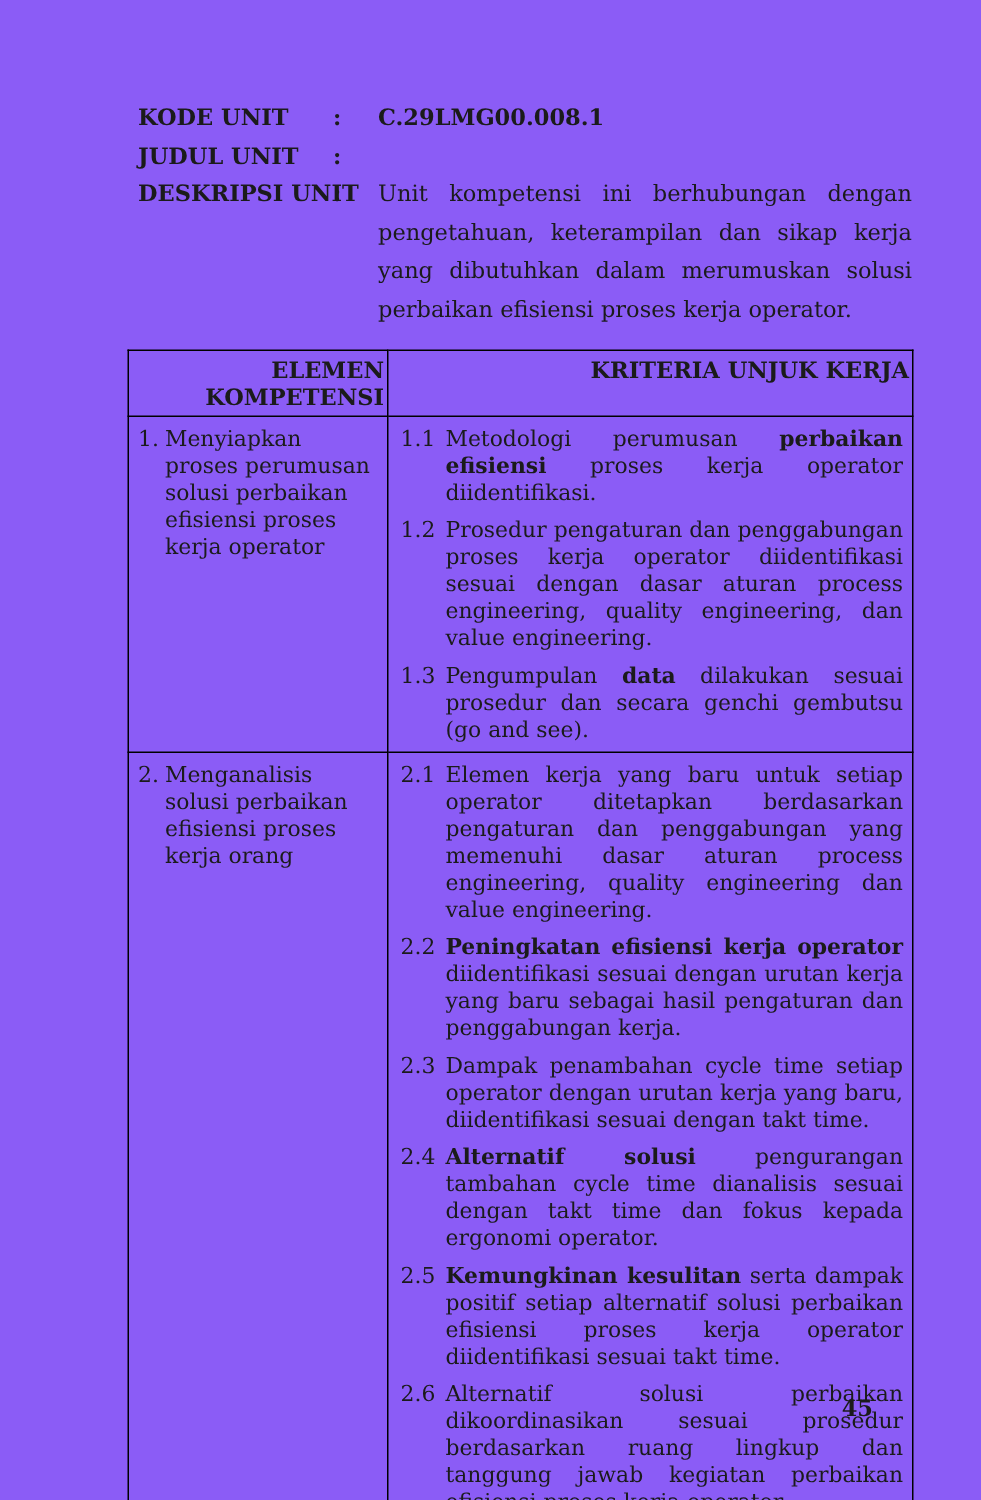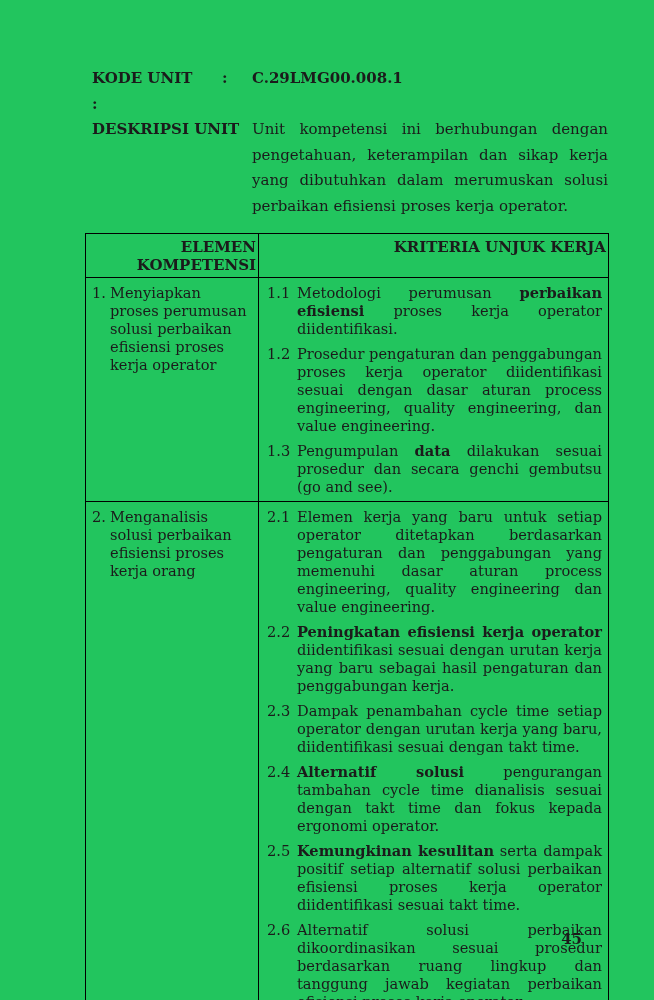--- a/index.html
+++ b/index.html
@@ -5,21 +5,21 @@
   html, body {
     margin: 0;
     padding: 0;
     background: #e9e9e9;
   }
   .page {
     position: relative;
     width: 654px;
     height: 1000px;
     margin: 0 auto;
-    background: #22c55e;
+    background: #8b5cf6;
     font-family: "DejaVu Serif", "Liberation Serif", serif;
     color: #1b1b1b;
     box-sizing: border-box;
     padding: 66px 46px 0 85px;
     overflow: hidden;
   }
   
   .unit-header {
     margin-left: 7px;
     font-size: 15px;
@@ -92,20 +92,21 @@
 
 <div class="page">
 
   <div class="unit-header">
     <div class="hrow">
       <div class="hlabel">KODE UNIT</div>
       <div class="hcolon">:</div>
       <div class="hvalue"><span class="b">C.29LMG00.008.1</span></div>
     </div>
     <div class="hrow">
+      <div class="hlabel">JUDUL UNIT</div>
       <div class="hcolon">:</div>
     </div>
     <div class="hrow">
       <div class="hlabel">DESKRIPSI UNIT</div>
       <div class="hcolon">:</div>
       <div class="hvalue"><span>Unit kompetensi ini berhubungan dengan pengetahuan, keterampilan dan sikap kerja yang dibutuhkan dalam merumuskan solusi perbaikan efisiensi proses kerja operator.</span></div>
     </div>
   </div>
 
   <table class="komp">

